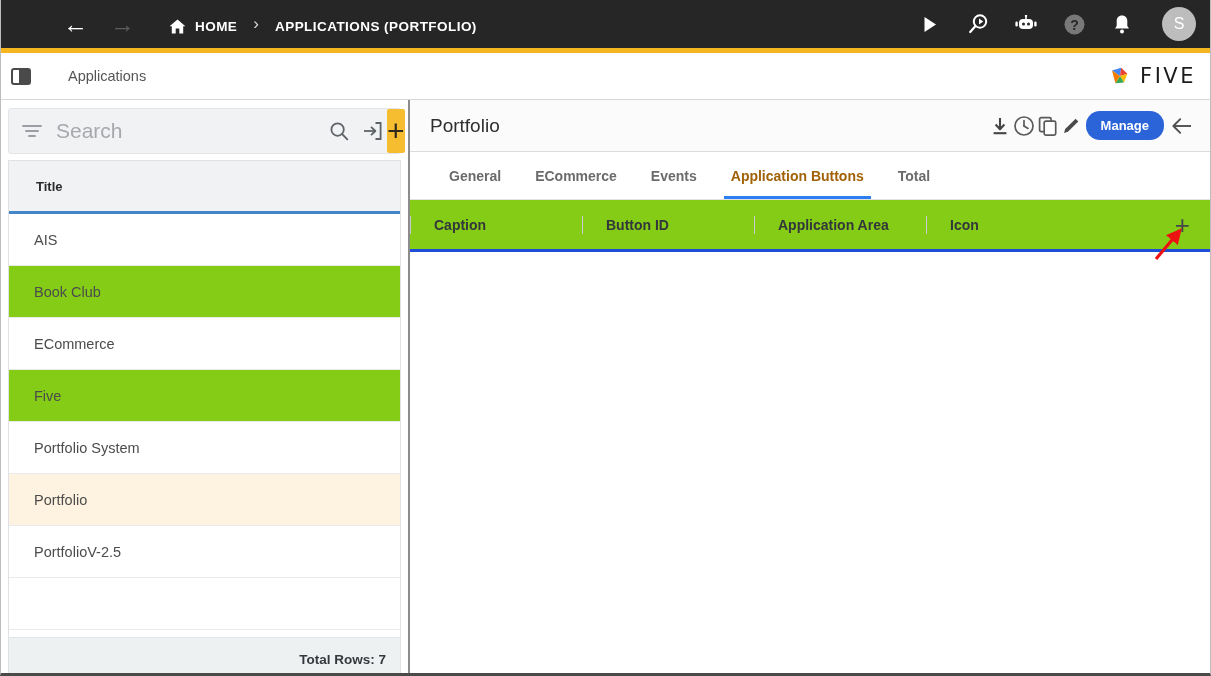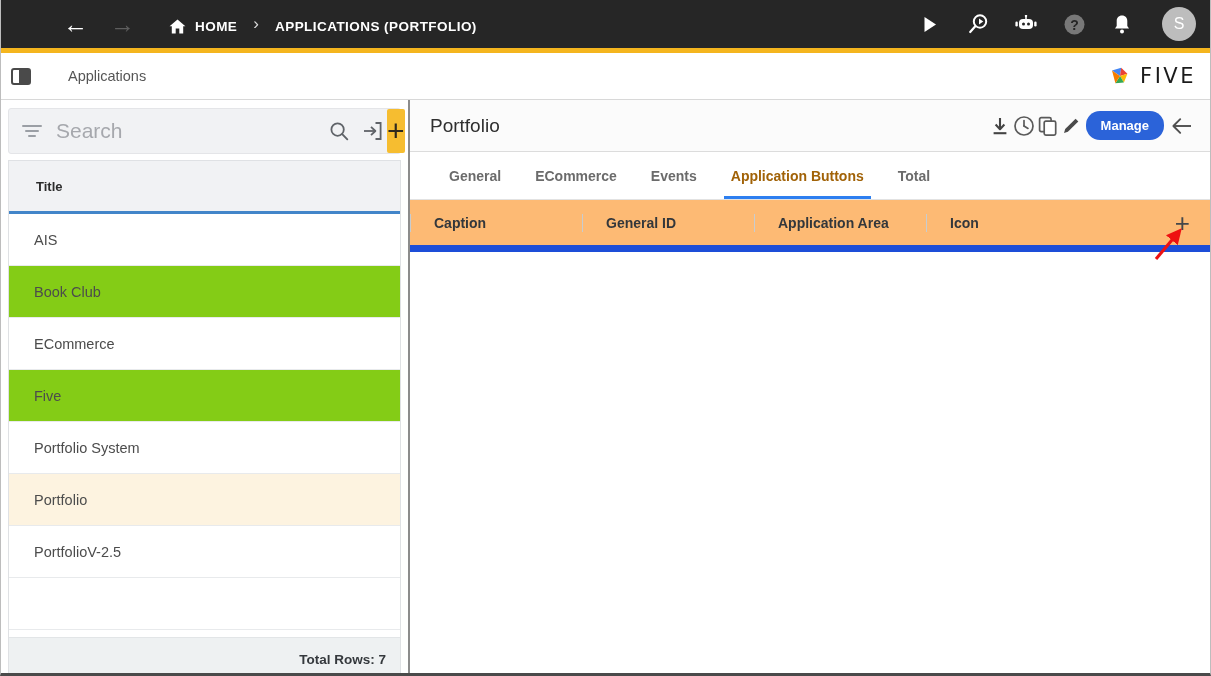--- a/index.html
+++ b/index.html
@@ -191,23 +191,23 @@
     font-size: 14px; font-weight: bold; color: #6b6b6b;
     cursor: pointer; position: relative;
   }
   .tab.active { color: #a16207; }
   .tab.active:after {
     content:""; position: absolute; left: 10px; right: 10px; bottom: 0;
     height: 3px; background: #2d7ff0;
   }
 
   .dgrid-head {
-    height: 52px; background: #fdba74;
+    height: 52px; background: #84cc16;
     display: flex; align-items: center;
-    border-bottom: 7px solid #1d4ed8;
+    border-bottom: 3px solid #1d4ed8;
     box-sizing: border-box;
     position: relative;
   }
   .dg-col {
     display: flex; align-items: center; height: 100%;
     font-size: 14px; font-weight: bold; color: #33373b;
     box-sizing: border-box; cursor: pointer;
   }
   .dg-col .sepbar {
     width: 1px; height: 18px; background: #c8cccf; margin-right: 23px;
@@ -394,21 +394,21 @@
           <div class="tab">Total</div>
         </div>
 
       <div class="dgrid-head" id="table-head">
         <div class="dg-col" style="width: 172px;">
             <span class="sepbar"></span>
             <span>Caption</span>
           </div>
           <div class="dg-col" style="width: 172px;">
             <span class="sepbar"></span>
-            <span>General ID</span>
+            <span>Button ID</span>
           </div>
           <div class="dg-col" style="width: 172px;">
             <span class="sepbar"></span>
             <span>Application Area</span>
           </div>
           <div class="dg-col" style="width: 172px;">
             <span class="sepbar"></span>
             <span>Icon</span>
           </div>
           <span class="sepbar" style="margin-right: 22px;"></span>

